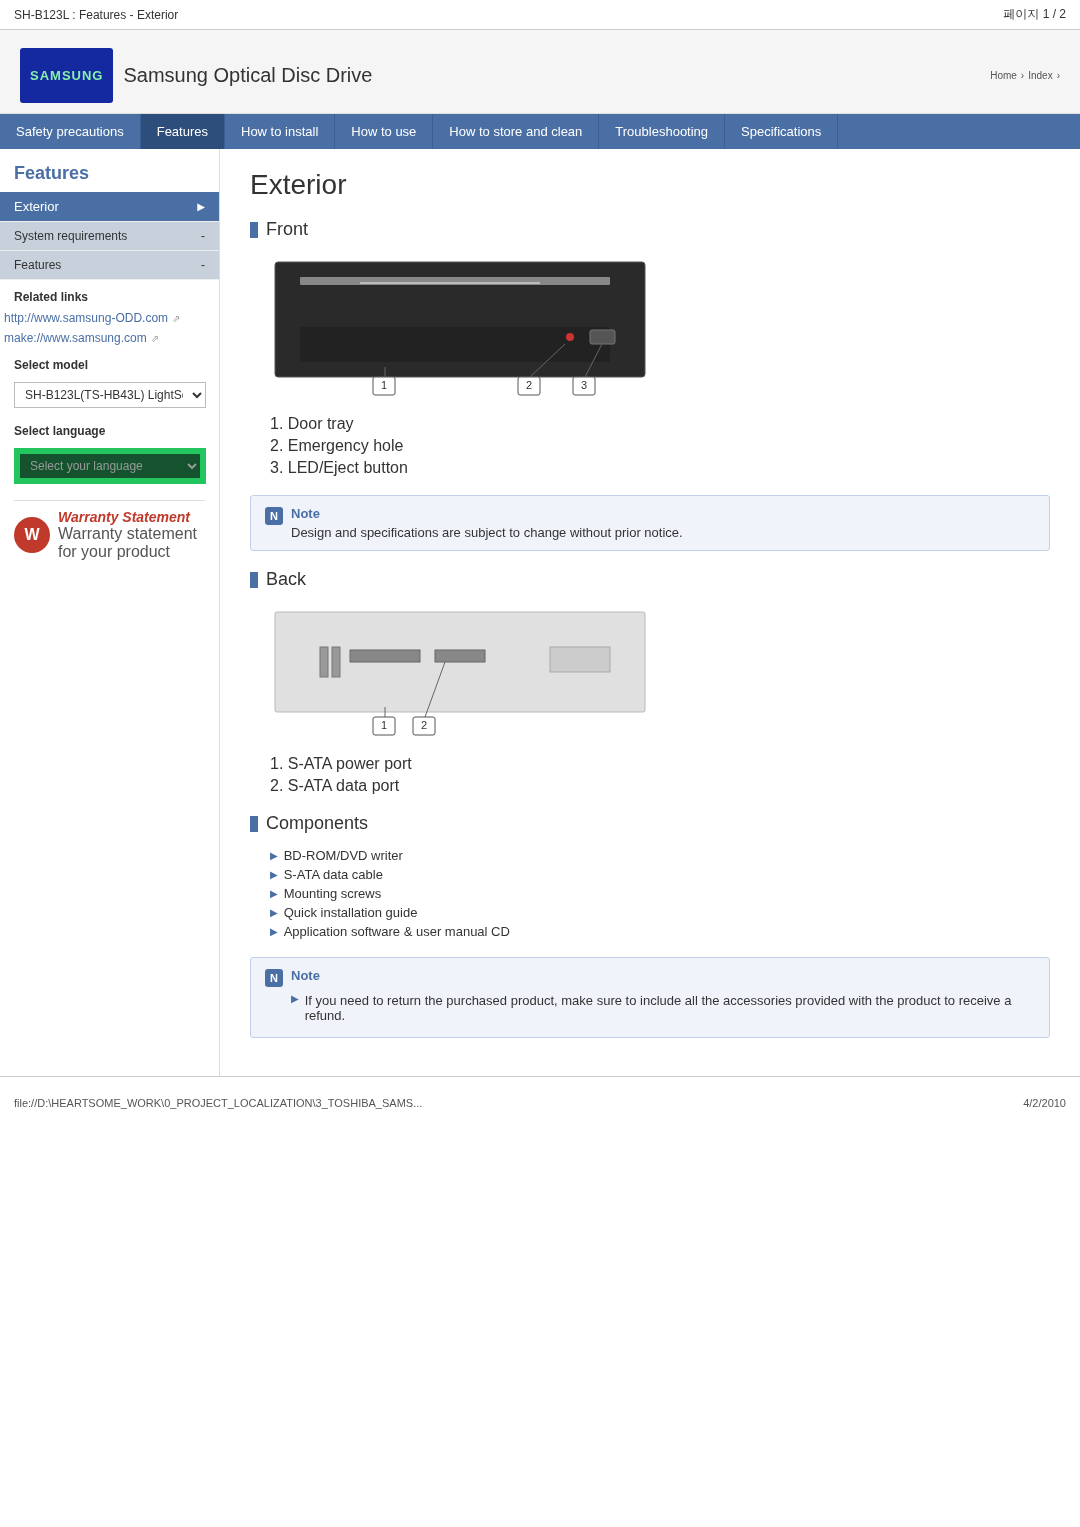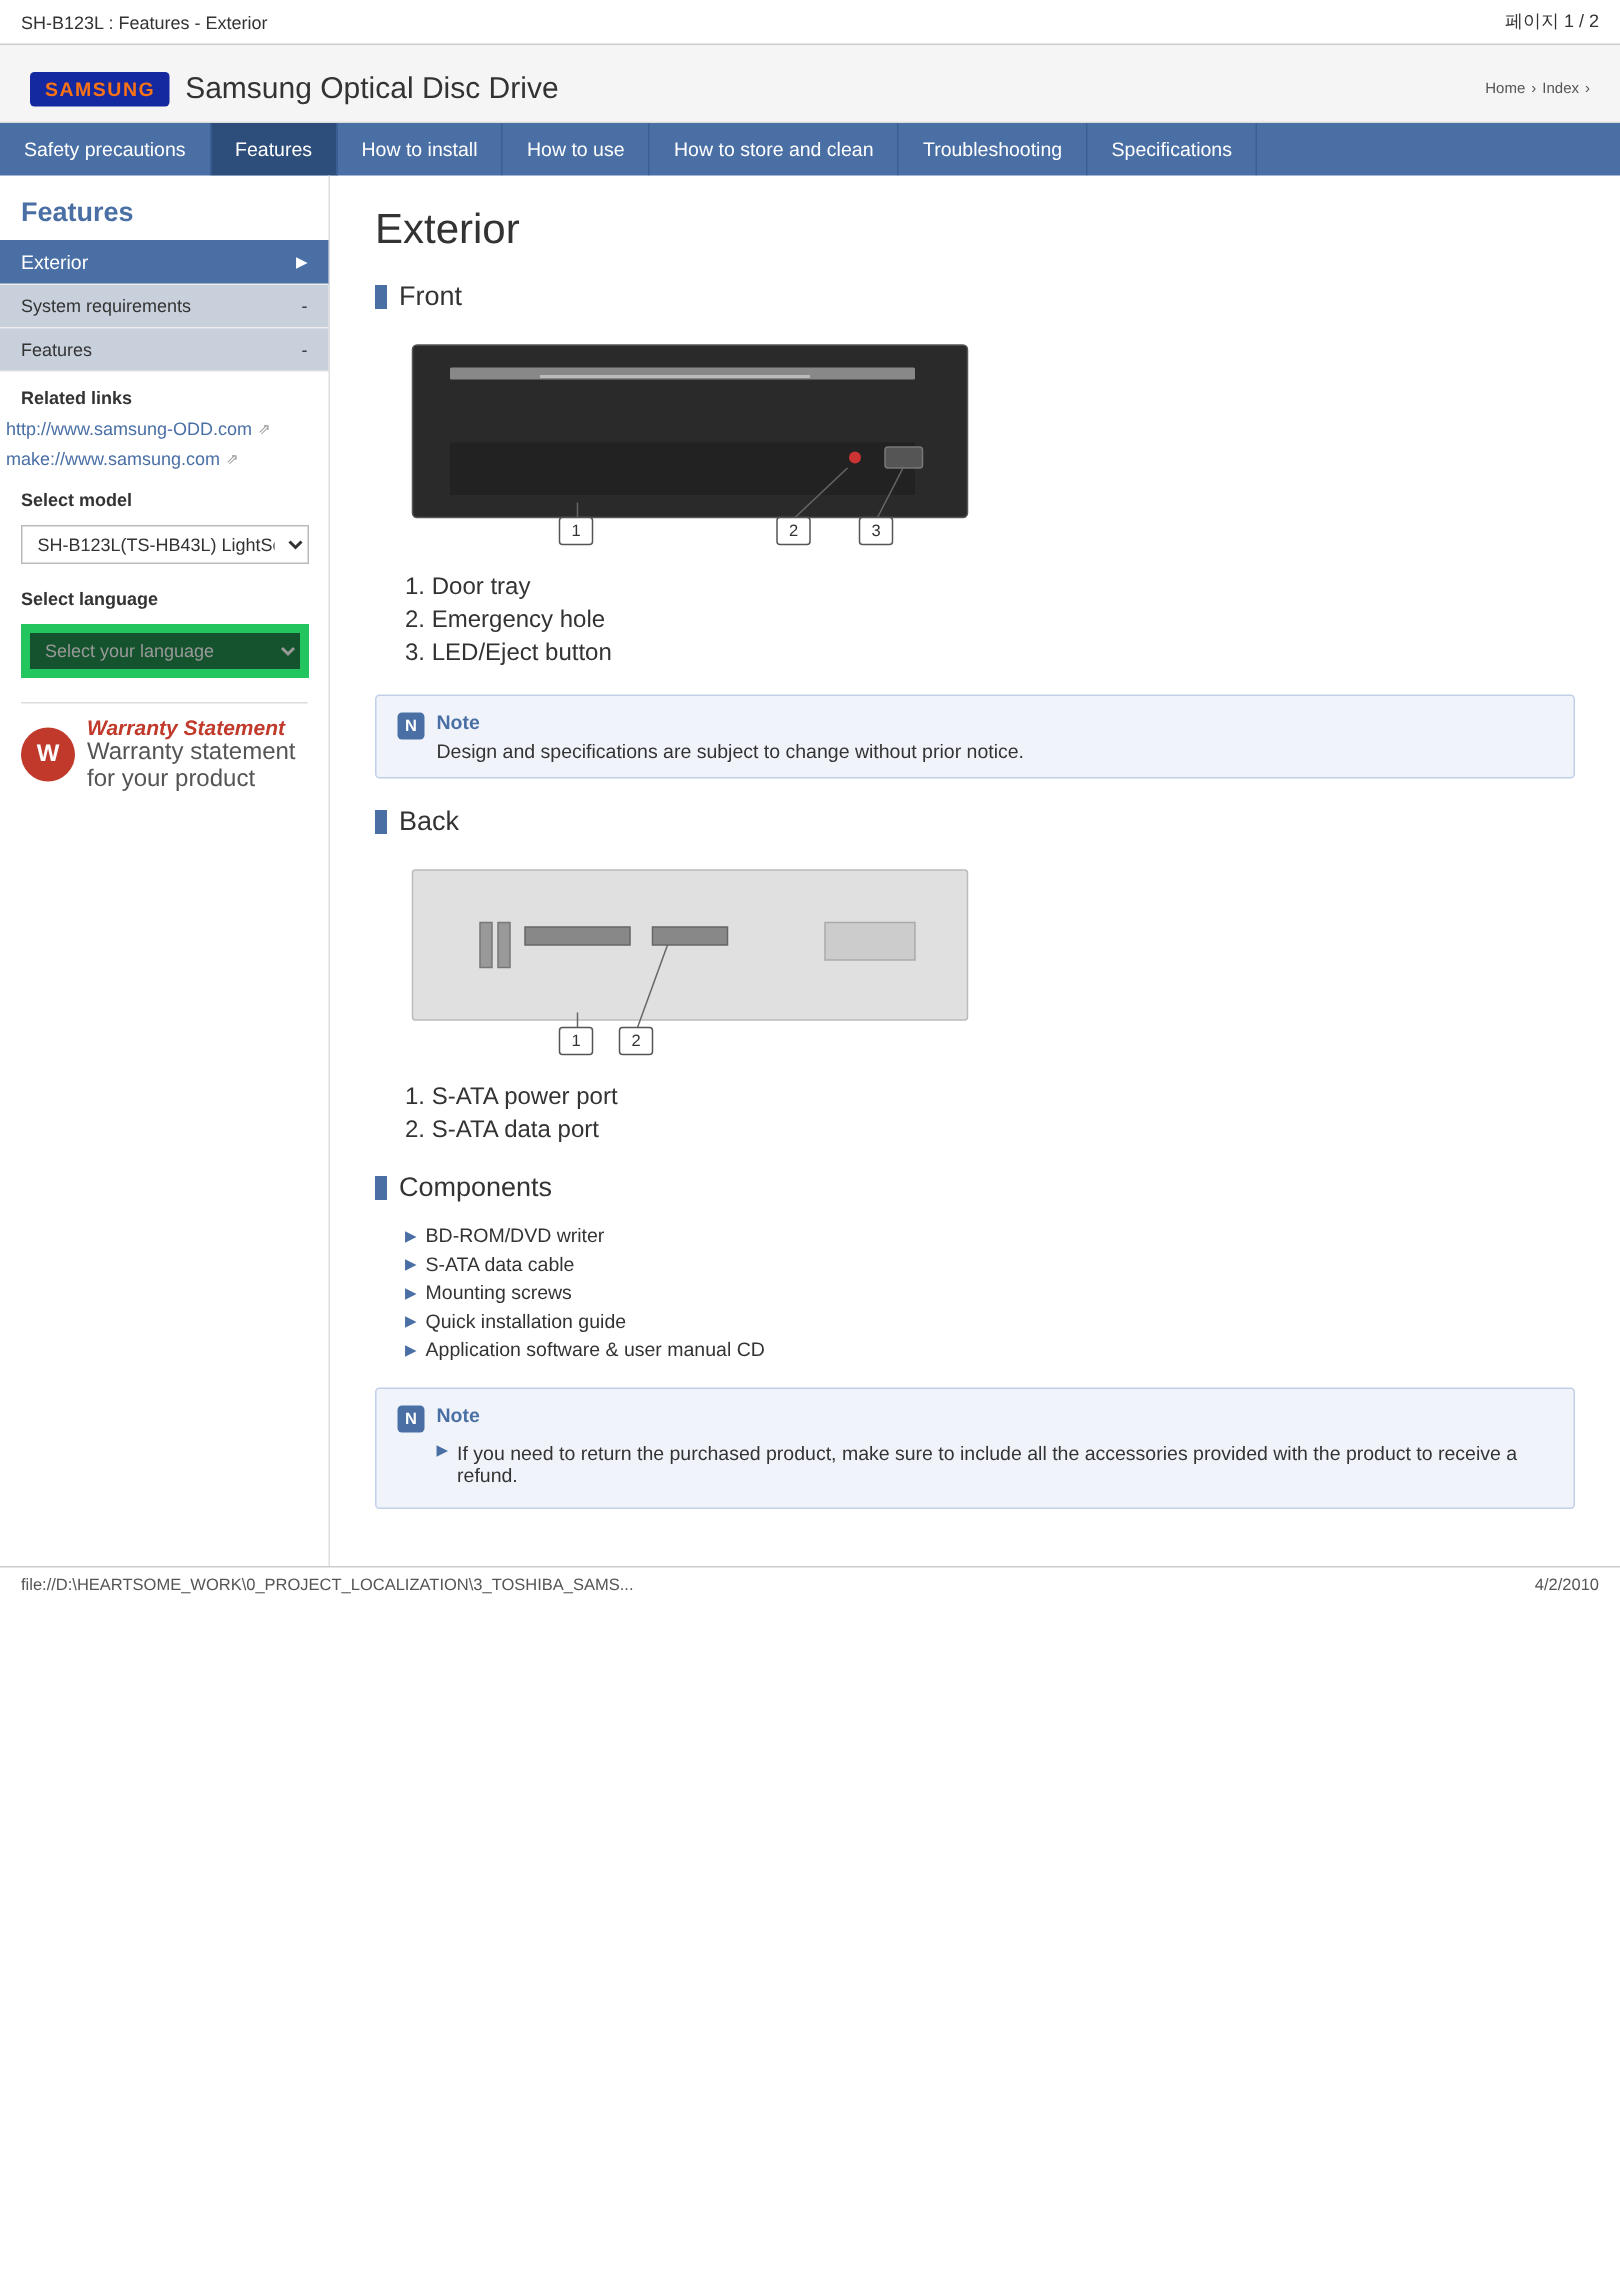--- a/index.html
+++ b/index.html
@@ -30,24 +30,24 @@
       background: #f5f5f5;
       border-bottom: 1px solid #ddd;
     }
     .logo-area {
       display: flex;
       align-items: center;
       gap: 10px;
     }
     .samsung-logo {
       background: #1428A0;
-      color: #f97316;
-      font-size: 13px;
-      font-weight: bold;
-      padding: 4px 10px;
+      color: #86efac;
+      font-size: 13px;
+      font-weight: bold;
+      padding: 20px 10px;
       border-radius: 3px;
       letter-spacing: 1px;
     }
     .site-title {
       font-size: 20px;
       color: #333;
       font-weight: normal;
     }
     .breadcrumb {
       font-size: 10px;
@@ -334,21 +334,21 @@
     .note-box-warn-item {
       display: flex;
       align-items: flex-start;
       gap: 6px;
       margin-bottom: 4px;
     }
 
     
     .bottom-bar {
       border-top: 1px solid #ccc;
-      padding: 6px 14px;
+      padding: 20px 14px;
       font-size: 11px;
       color: #555;
       display: flex;
       justify-content: space-between;
     }
 
     
     .drive-svg-container {
       margin-left: 20px;
       margin-bottom: 8px;

